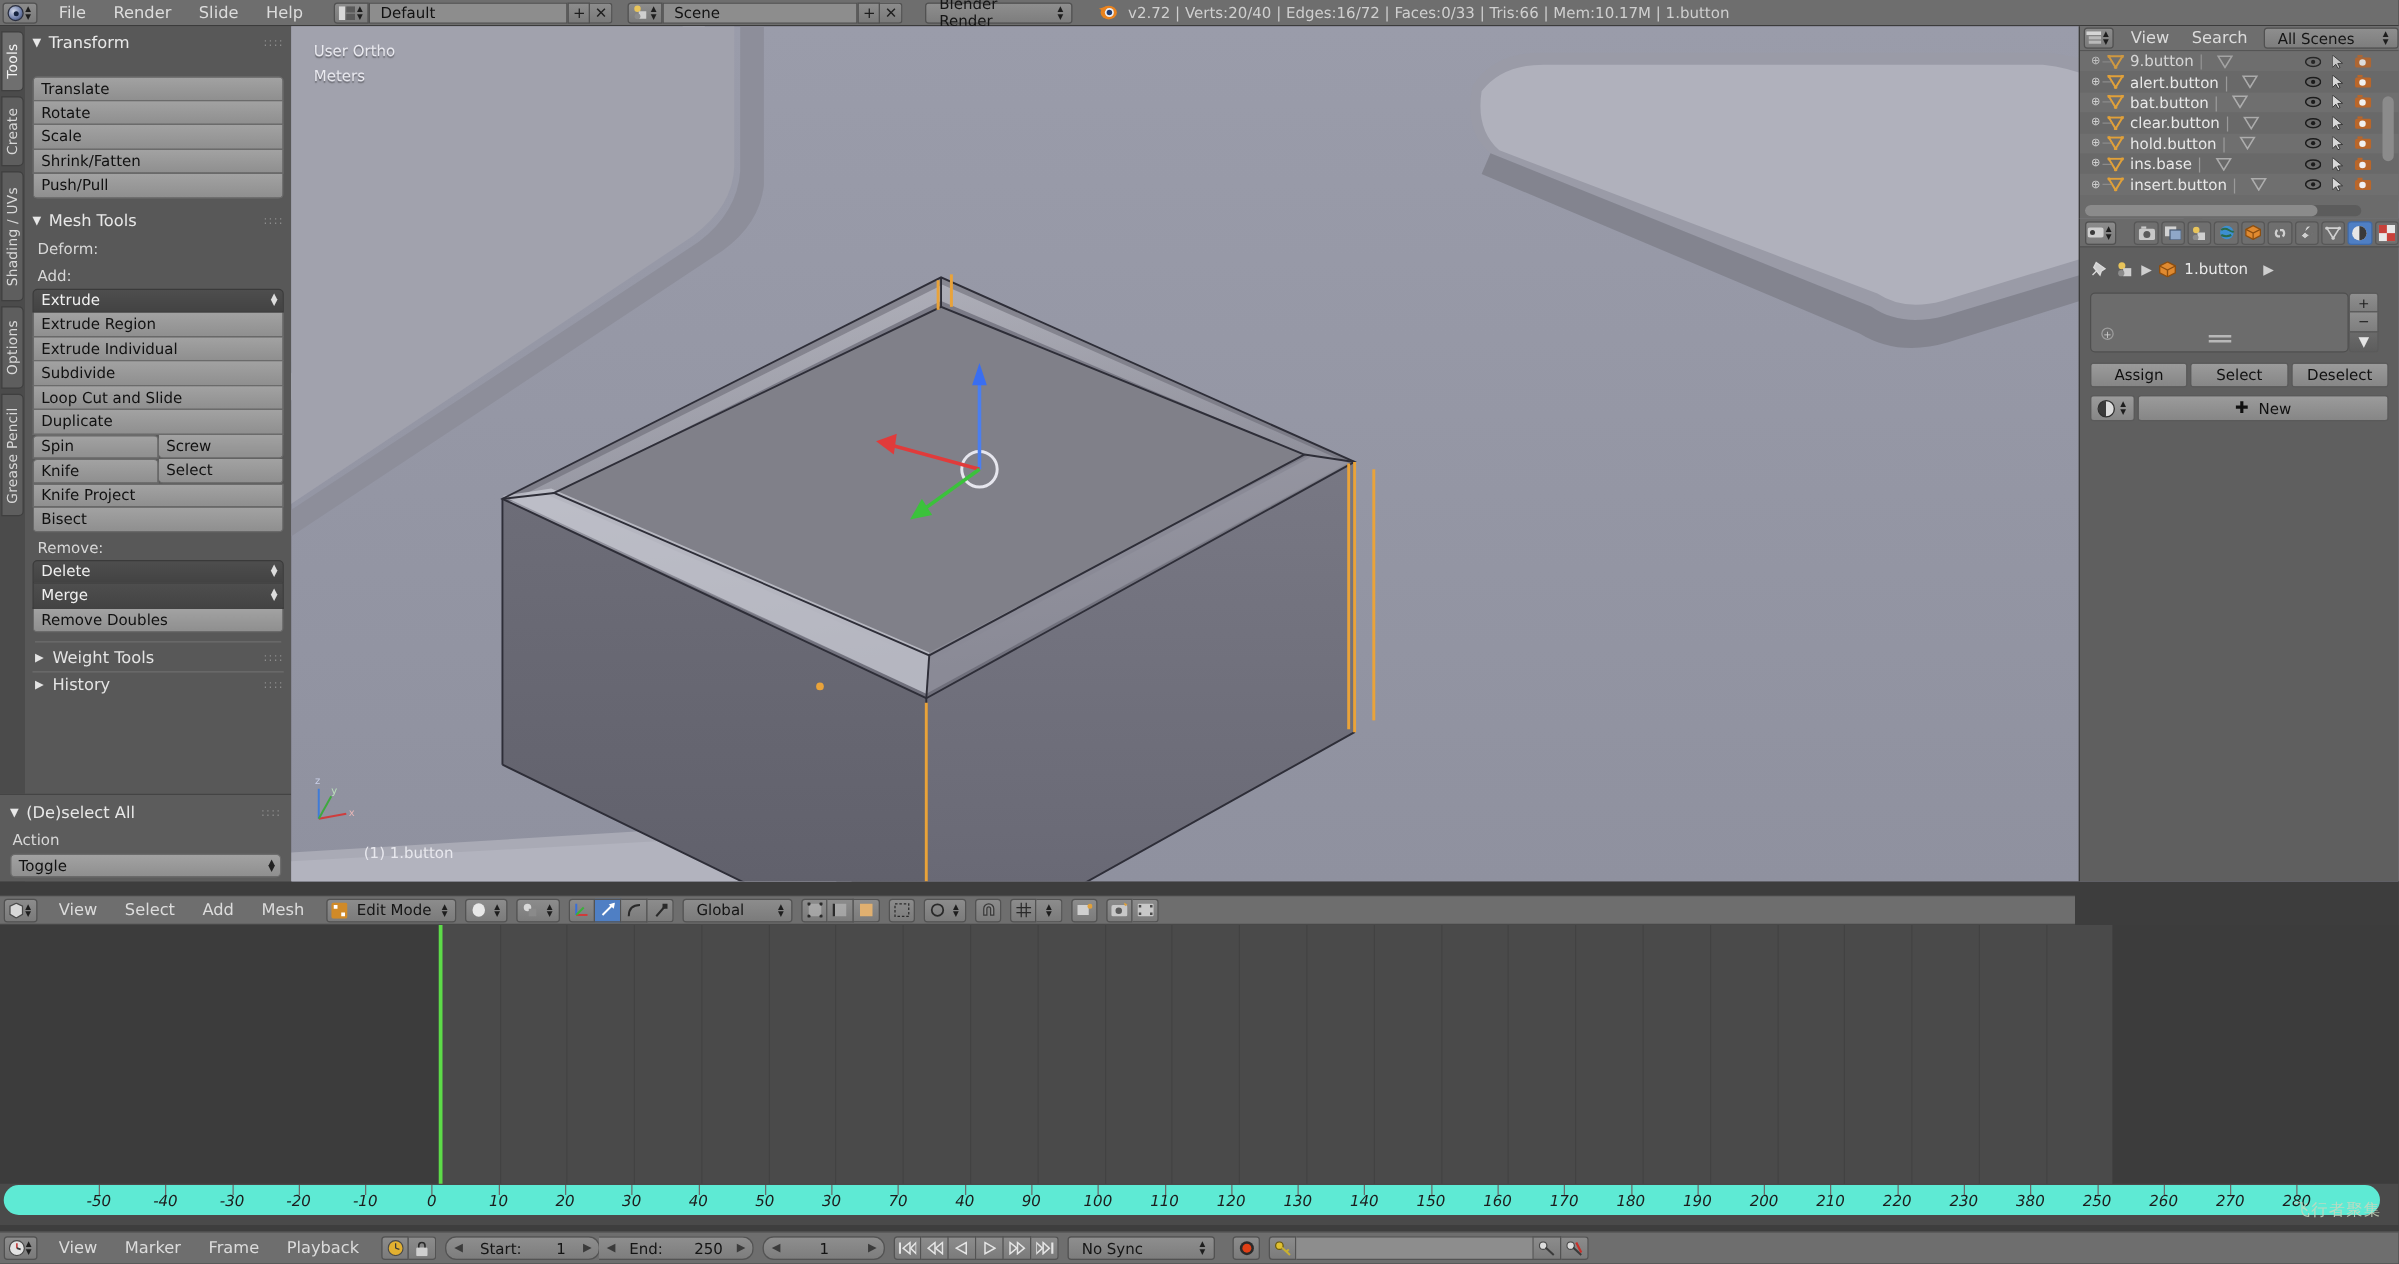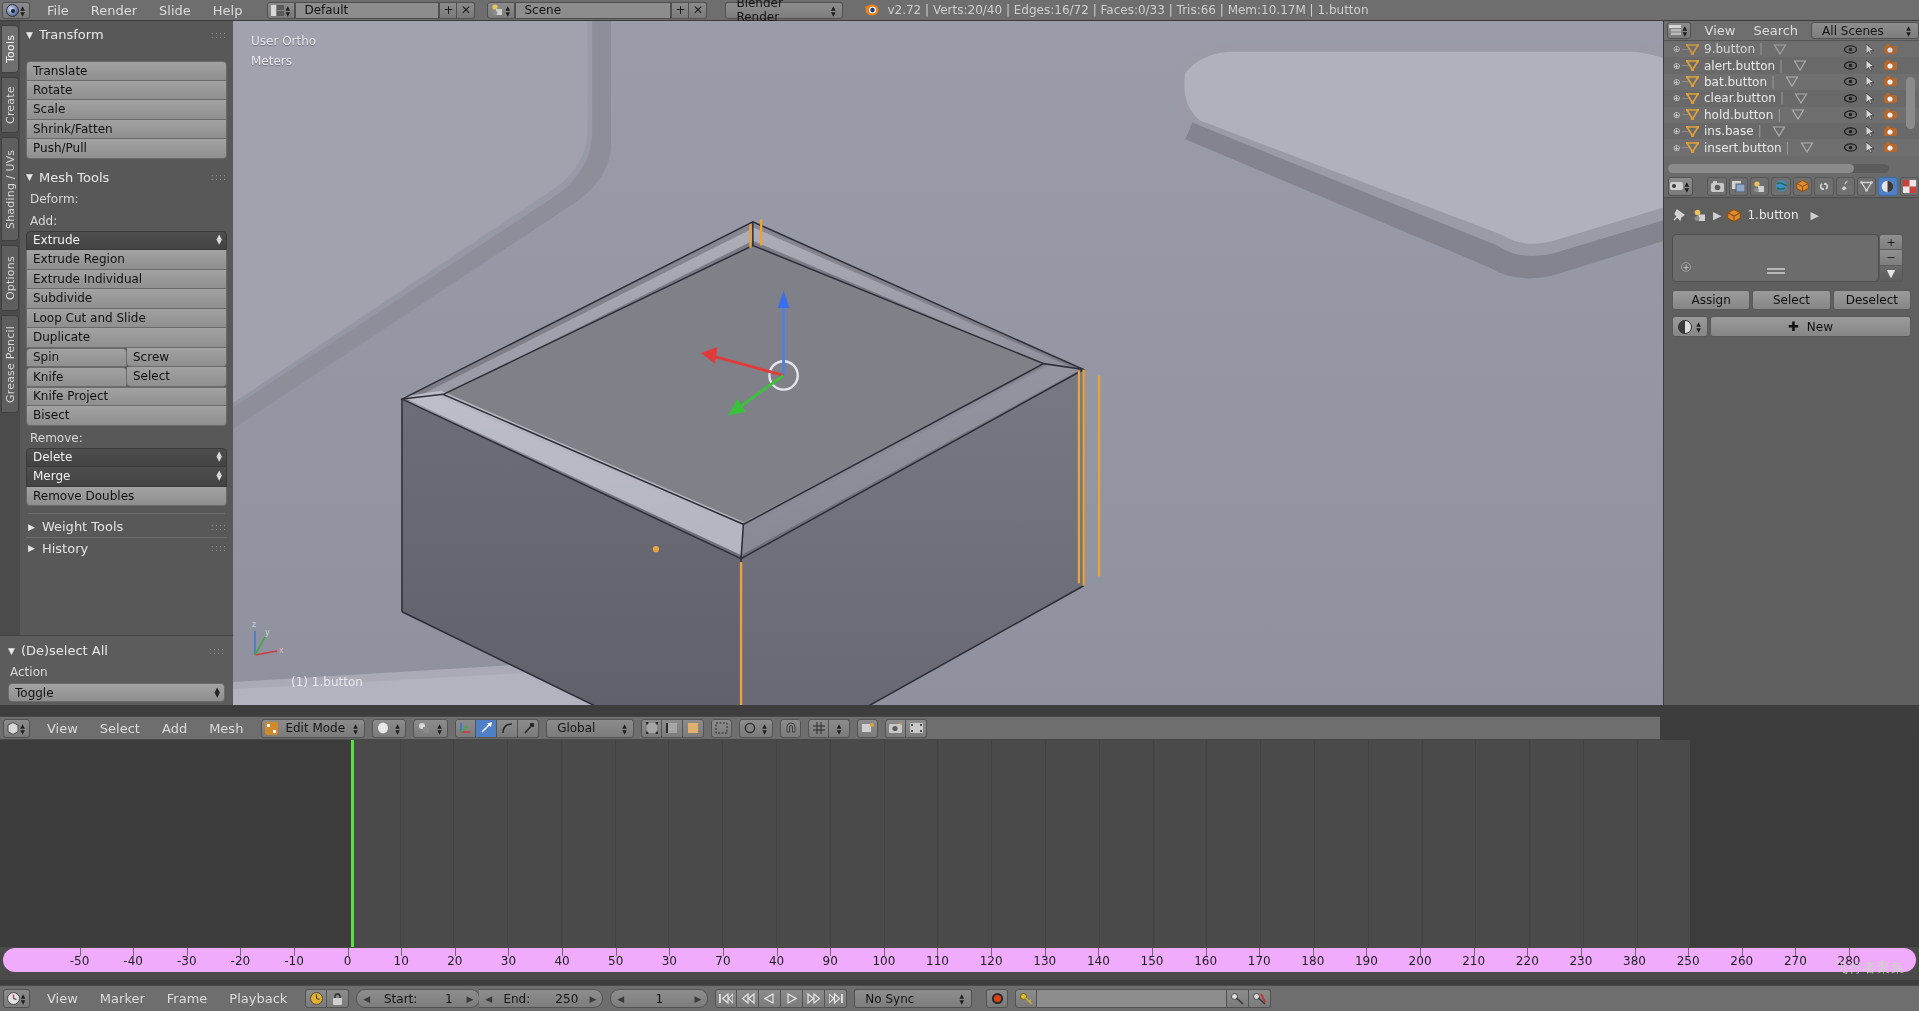--- a/index.html
+++ b/index.html
@@ -169,22 +169,22 @@
       background:#3e3e3e; }
   #tl-ruler-wrap { position:absolute; left:0; top:0; right:0; height:240px;
       background:#4a4a4a; }
   #tl-track { position:absolute; left:0; top:0; right:0; bottom:33px; background:#4a4a4a;}
   #tl-out-left { position:absolute; left:0; top:0; width:283px; bottom:33px;
       background:#3c3c3c; }
   #tl-out-right { position:absolute; left:1503px; top:0; right:0; bottom:33px;
       background:#3c3c3c; }
   #playhead { position:absolute; left:283px; top:0; width:3px; bottom:33px;
       background:#5ddc48; }
-  #tl-ruler { position:absolute; left:0; right:0; bottom:8px; height:24px;
-      background:#f0abfc; border-radius:12px; margin:0 3px; }
+  #tl-ruler { position:absolute; left:0; right:12px; bottom:8px; height:24px;
+      background:#5eead4; border-radius:12px; margin:0 3px;font-style:italic; }
   .tick { position:absolute; top:0; width:1px; height:8px; background:#6b6b6b; }
   .tlabel { position:absolute; bottom:4px; transform:translateX(-50%);
       font-size:12px; color:#1d1d1d; }
   #tl-head { position:absolute; left:0; bottom:0; width:1919px; height:26px;
       background:#6e6e6e; border-top:1px solid #4a4a4a; display:flex;
       align-items:center; gap:0; padding-left:3px; }
   .num-field { height:19px; background:linear-gradient(#8e8e8e,#7d7d7d);
       border:1px solid #535353; border-radius:9px; display:flex; align-items:center;
       justify-content:space-between; padding:0 6px; color:#141414; font-size:12px; }
   .num-field .lbl { margin-right:14px; }
@@ -219,21 +219,21 @@
       <svg width="13" height="11" viewBox="0 0 13 11">
           <rect x="0" y="0" width="5" height="11" fill="#d8d8d8"></rect>
           <rect x="6" y="0" width="7" height="5" fill="#5a5a5a"></rect>
           <rect x="6" y="6" width="7" height="5" fill="#5a5a5a"></rect>
         </svg>
       <span class="spin">
           <i>▲</i>
           <i>▼</i>
         </span>
     </div>
-    <div class="tb-field" style="width:144px;border-radius:0">Default</div>
+    <div class="tb-field" style="width:159px;border-radius:0">Default</div>
     <div class="tb-sq">+</div>
     <div class="tb-sq r">✕</div>
 
     <div style="width:12px"></div>
     <div class="tb-iconbox" style="margin-right:0;border-radius:3px 0 0 3px">
       <svg width="13" height="12" viewBox="0 0 13 12">
           <circle cx="4" cy="3" r="2.6" fill="#e8c45a"></circle>
           <rect x="5" y="5" width="6" height="6" fill="#cfcfcf"></rect>
           <circle cx="4" cy="9" r="2.3" fill="#8c8c8c"></circle>
         </svg>

